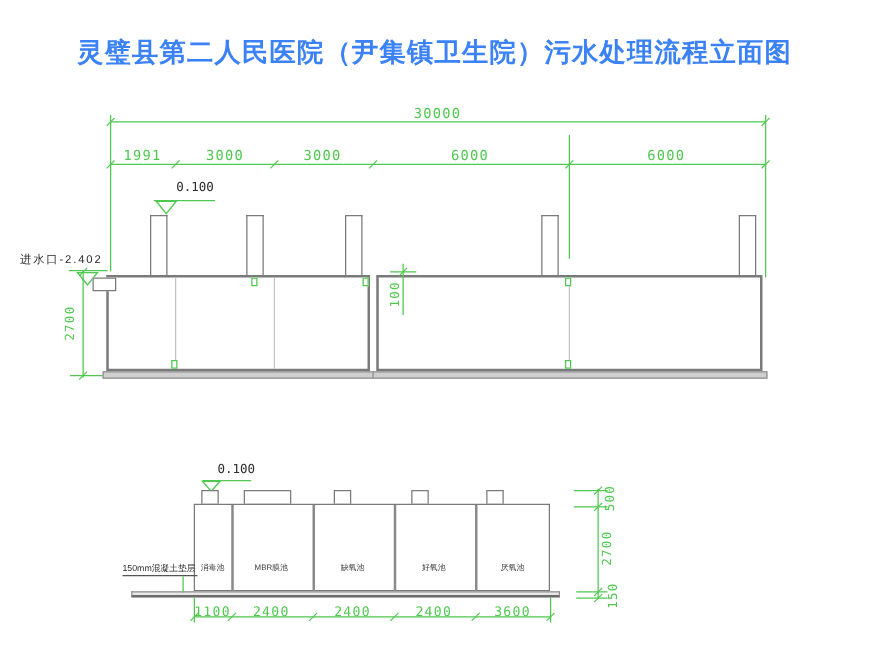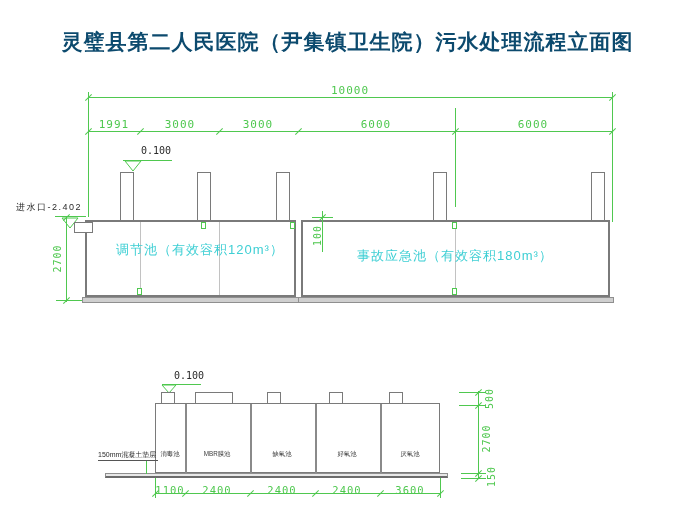--- a/index.html
+++ b/index.html
@@ -18,41 +18,41 @@
   
   .part{position:absolute;width:1px;background:var(--lt);}
   .tank{position:absolute;border:2px solid var(--ln);background:#fff;box-sizing:border-box;}
   .slab{position:absolute;background:#cfcfcf;border:1px solid #8f8f8f;box-sizing:border-box;}
   .riser{position:absolute;border:1.5px solid var(--ln);border-bottom:none;background:#fff;box-sizing:border-box;}
   .riser2{position:absolute;border:1.5px solid var(--ln);background:#fff;box-sizing:border-box;}
   .sq{position:absolute;width:5px;height:7px;border:1px solid var(--g);background:#fff;box-sizing:border-box;}
   .inletbox{position:absolute;border:1.5px solid var(--ln);background:#fff;box-sizing:border-box;}
   
   .title{position:absolute;left:0;right:0;top:28px;text-align:center;
-         font-family:"Liberation Serif", serif;font-weight:bold;font-size:21px;color:#0c4a6e;letter-spacing:1px;}
+         font-family:"Liberation Serif", serif;font-weight:bold;font-size:21px;color:#3b82f6;letter-spacing:1px;}
   .dim{position:absolute;font-family:"DejaVu Sans Mono", monospace;font-size:11px;color:var(--g);
        text-align:center;letter-spacing:1px;white-space:nowrap;}
   .dimv{position:absolute;font-family:"DejaVu Sans Mono", monospace;font-size:10px;color:var(--g);
         text-align:center;letter-spacing:1px;white-space:nowrap;transform:rotate(-90deg);}
   .note{position:absolute;font-size:10px;color:var(--tx);font-family:"DejaVu Sans Mono", monospace;white-space:nowrap;}
   .cn{position:absolute;font-size:10px;color:var(--tx);white-space:nowrap;letter-spacing:1.5px;}
   .tanklabel{position:absolute;color:var(--cy);font-size:13px;letter-spacing:1px;text-align:center;white-space:nowrap;}
   .complabel{position:absolute;font-size:7px;color:#3a3a3a;text-align:center;white-space:nowrap;transform:scale(.9);}
   .tick{position:absolute;width:9px;height:1px;background:var(--g);transform:rotate(-45deg);}
   svg{position:absolute;overflow:visible;}
 </style>
 </head>
 <body>
 
 <div id="canvas">
 
   <div class="title">灵璧县第二人民医院（尹集镇卫生院）污水处理流程立面图</div>
 
   <div class="hl" style="left:88px;top:97px;width:524px;"></div>
-  <div class="dim" style="left:88px;top:84px;width:524px;">10000</div>
+  <div class="dim" style="left:88px;top:84px;width:524px;">30000</div>
 
   <div class="hl" style="left:88px;top:131px;width:524px;"></div>
   <div class="dim" style="left:84px;top:118px;width:60px;">1991</div>
   <div class="dim" style="left:150px;top:118px;width:60px;">3000</div>
   <div class="dim" style="left:228px;top:118px;width:60px;">3000</div>
   <div class="dim" style="left:346px;top:118px;width:60px;">6000</div>
   <div class="dim" style="left:503px;top:118px;width:60px;">6000</div>
 
   <div class="vl" style="left:88px;top:92px;height:125px;"></div>
   <div class="vl" style="left:612px;top:92px;height:130px;"></div>
@@ -90,22 +90,20 @@
   <div class="riser" style="left:276px;top:172px;width:14px;height:48px;"></div>
   <div class="riser" style="left:433px;top:172px;width:14px;height:48px;"></div>
   <div class="riser" style="left:591px;top:172px;width:14px;height:48px;"></div>
 
   <div class="sq" style="left:201px;top:222px;"></div>
   <div class="sq" style="left:290px;top:222px;"></div>
   <div class="sq" style="left:452px;top:222px;"></div>
   <div class="sq" style="left:137px;top:288px;"></div>
   <div class="sq" style="left:452px;top:288px;"></div>
 
-  <div class="tanklabel" style="left:95px;top:241px;width:210px;">调节池（有效容积120m³）</div>
-  <div class="tanklabel" style="left:325px;top:247px;width:260px;">事故应急池（有效容积180m³）</div>
 
   <div class="vl" style="left:322px;top:211px;height:41px;"></div>
   <div class="hl" style="left:312px;top:217px;width:21px;"></div>
   <div class="dimv" style="left:292px;top:230px;width:50px;">100</div>
 
   <div class="note" style="left:174px;top:370px;">0.100</div>
   <div class="hl" style="left:162px;top:384px;width:39px;"></div>
   <svg style="left:161px;top:384px;" width="16" height="10">
     <polygon points="1,1 15,1 8,9" fill="none" stroke="#4fc84f" stroke-width="1"></polygon>
   </svg>

